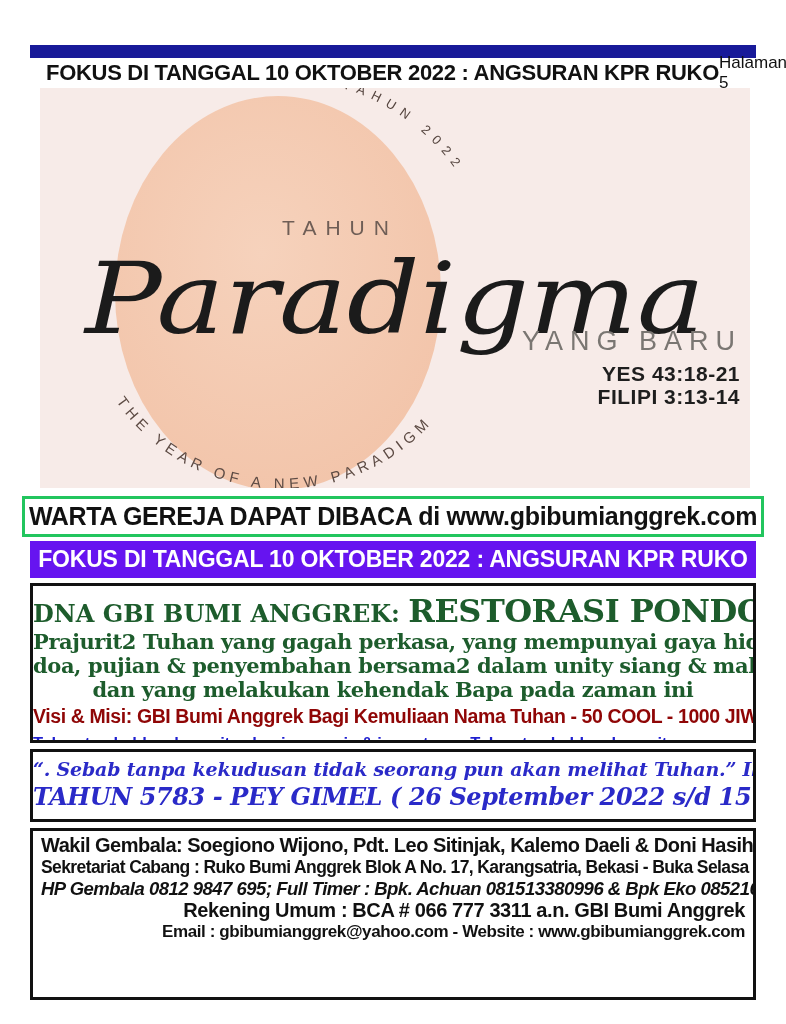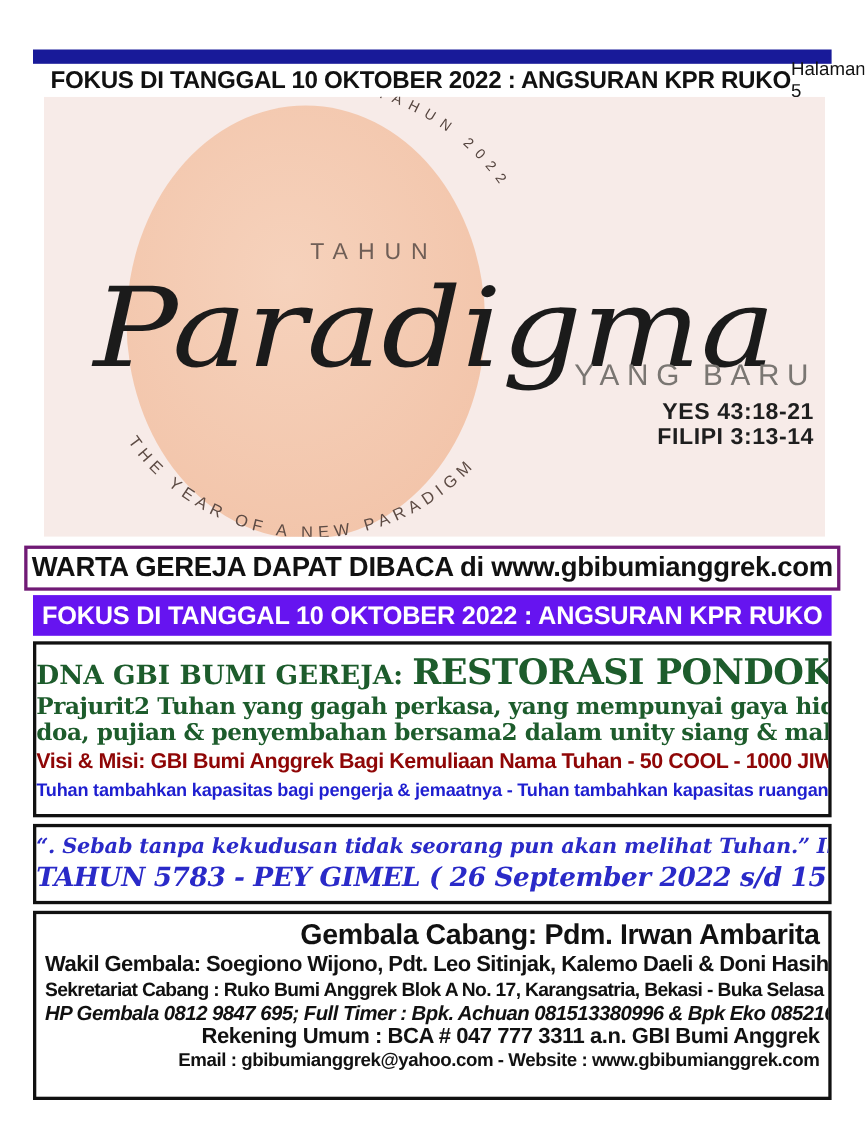--- a/index.html
+++ b/index.html
@@ -6,21 +6,21 @@
   body{font-family:"Liberation Sans",sans-serif;color:#111;}
   .page{position:relative;width:786px;height:1024px;background:#fff;overflow:hidden;}
 
   .topbar{position:absolute;left:30px;top:45px;width:726px;height:13px;background:#181a99;}
   .header-row{position:absolute;left:30px;top:58px;width:726px;height:30px;display:flex;align-items:center;justify-content:space-between;}
   .header-title{font-weight:bold;font-size:22px;letter-spacing:-0.3px;padding-left:16px;white-space:nowrap;}
   .header-page{font-size:17px;padding-right:2px;}
 
   .hero{position:absolute;left:40px;top:88px;width:710px;height:400px;}
 
-  .warta-box{position:absolute;left:22px;top:496px;width:742px;height:41px;border:3px solid #701a75;box-sizing:border-box;background:#fff;display:flex;align-items:center;justify-content:center;}
+  .warta-box{position:absolute;left:22px;top:496px;width:742px;height:41px;border:3px solid #22c55e;box-sizing:border-box;background:#fff;display:flex;align-items:center;justify-content:center;}
   .warta-text{font-weight:bold;font-size:25px;letter-spacing:-0.3px;white-space:nowrap;}
 
   .fokus-bar{position:absolute;left:30px;top:541px;width:726px;height:37px;background:#6614f0;display:flex;align-items:center;justify-content:center;}
   .fokus-text{color:#fff;font-weight:bold;font-size:23px;letter-spacing:-0.2px;white-space:nowrap;}
 
   .dna-box{position:absolute;left:30px;top:583px;width:726px;height:160px;border:3px solid #111;box-sizing:border-box;background:#fff;text-align:center;overflow:hidden;}
   .dna-head{margin-top:6px;white-space:nowrap;color:#1d5c2c;font-family:"DejaVu Serif",serif;}
   .dna-label{font-weight:bold;font-size:24px;}
   .dna-title{font-weight:bold;font-size:32px;letter-spacing:-0.5px;}
   .dna-par{color:#1d5c2c;font-family:"DejaVu Serif",serif;font-weight:bold;font-size:21px;line-height:24px;letter-spacing:-0.4px;white-space:nowrap;}
@@ -80,34 +80,34 @@
 
   <div class="warta-box">
     <span class="warta-text">WARTA GEREJA DAPAT DIBACA di www.gbibumianggrek.com</span>
   </div>
 
   <div class="fokus-bar">
     <span class="fokus-text">FOKUS DI TANGGAL 10 OKTOBER 2022 : ANGSURAN KPR RUKO</span>
   </div>
 
   <div class="dna-box">
-    <div class="dna-head"><span class="dna-label">DNA GBI BUMI GEREJA: </span><span class="dna-title">RESTORASI PONDOK DAUD</span></div>
+    <div class="dna-head"><span class="dna-label">DNA GBI BUMI ANGGREK: </span><span class="dna-title">RESTORASI PONDOK DAUD</span></div>
     <div class="dna-par">Prajurit2 Tuhan yang gagah  perkasa, yang mempunyai gaya hidup</div>
     <div class="dna-par">doa, pujian &amp; penyembahan bersama2 dalam unity siang &amp; malam</div>
+    <div class="dna-par">dan yang melakukan kehendak Bapa pada zaman ini</div>
     <div class="dna-visi">Visi &amp; Misi: GBI Bumi Anggrek Bagi Kemuliaan Nama Tuhan - 50 COOL - 1000 JIWA</div>
     <div class="dna-kap">Tuhan tambahkan kapasitas bagi pengerja &amp; jemaatnya  - Tuhan tambahkan kapasitas ruangan iba-</div>
   </div>
 
   <div class="verse-box">
     <div class="verse-1">“. Sebab tanpa kekudusan tidak seorang pun akan melihat Tuhan.” Ibrani 12:14</div>
     <div class="verse-2">TAHUN 5783 - PEY GIMEL ( 26 September 2022 s/d 15 September 2023)</div>
   </div>
 
   <div class="contact-box">
-    <div class="c-line c-gembala">Gembala Cabang: Pdm. Irwan Ambarita</div>
     <div class="c-line c-wakil">Wakil Gembala: Soegiono Wijono, Pdt. Leo Sitinjak, Kalemo Daeli &amp; Doni Hasiholan Tamba</div>
     <div class="c-line c-sekre">Sekretariat Cabang : Ruko Bumi Anggrek  Blok A No. 17,  Karangsatria, Bekasi - Buka Selasa - Sabtu 09.00- 12.00</div>
     <div class="c-line c-hp">HP Gembala 0812 9847 695; Full Timer : Bpk. Achuan 081513380996 &amp; Bpk Eko  085216494708</div>
-    <div class="c-line c-rek">Rekening Umum : BCA # 047 777 3311 a.n. GBI Bumi Anggrek</div>
+    <div class="c-line c-rek">Rekening Umum : BCA # 066 777 3311 a.n. GBI Bumi Anggrek</div>
     <div class="c-line c-email">Email : gbibumianggrek@yahoo.com - Website : www.gbibumianggrek.com</div>
   </div>
 
 </div>
 
 </body></html>

